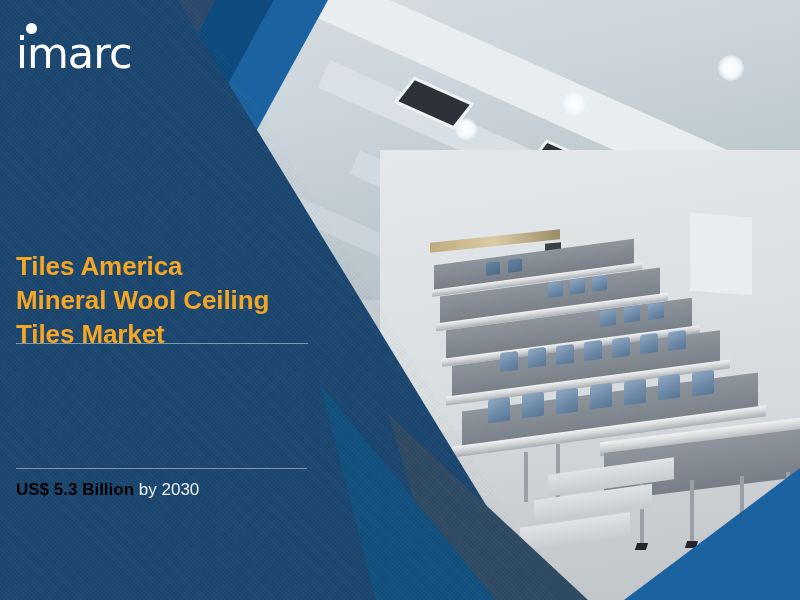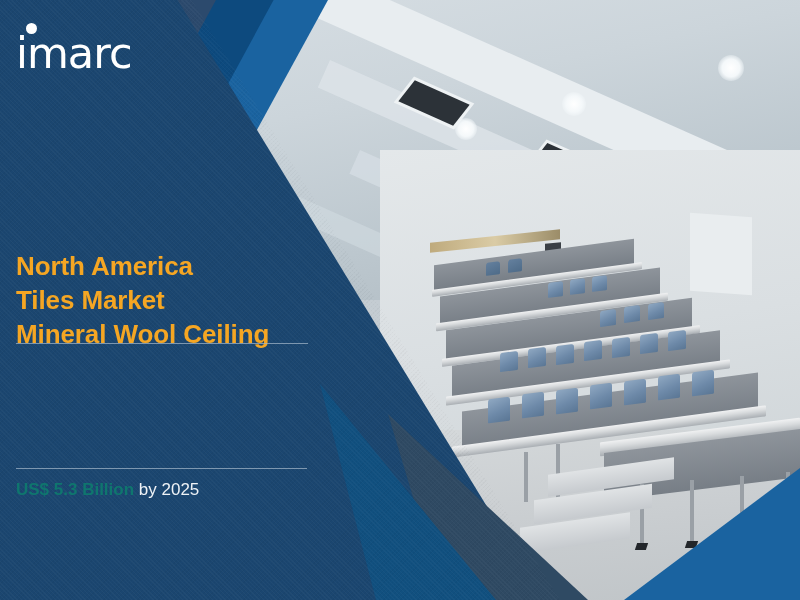--- a/index.html
+++ b/index.html
@@ -198,21 +198,21 @@
     font-weight:400;
   }
 
   .figure{
     position:absolute; left:16px; top:480px;
     font-size:17px;
     color:#eef2f6;
     font-weight:400;
   }
   .figure b{
-    color:#0f766e;
+    color:#000000;
     font-weight:bold;
   }
 </style>
 </head>
 <body>
 
 <div id="canvas">
 
   <div class="photo">
 
@@ -313,29 +313,29 @@
   <div class="layer noise"></div>
 
   <div class="content">
 
     <div class="logo">
       <div class="logo-dot"></div>
       <div class="logo-text">imarc</div>
     </div>
 
     <div class="headline">
-      <div>North America</div>
+      <div>Tiles America</div>
+      <div>Mineral Wool Ceiling</div>
       <div>Tiles Market</div>
-      <div>Mineral Wool Ceiling</div>
     </div>
 
     <div class="rule rule-1"></div>
 
 
 
     <div class="rule rule-2"></div>
 
     <div class="figure">
-      <b>US$ 5.3 Billion</b><span> by 2025</span>
+      <b>US$ 5.3 Billion</b><span> by 2030</span>
     </div>
 
   </div>
 </div>
 
 </body></html>

